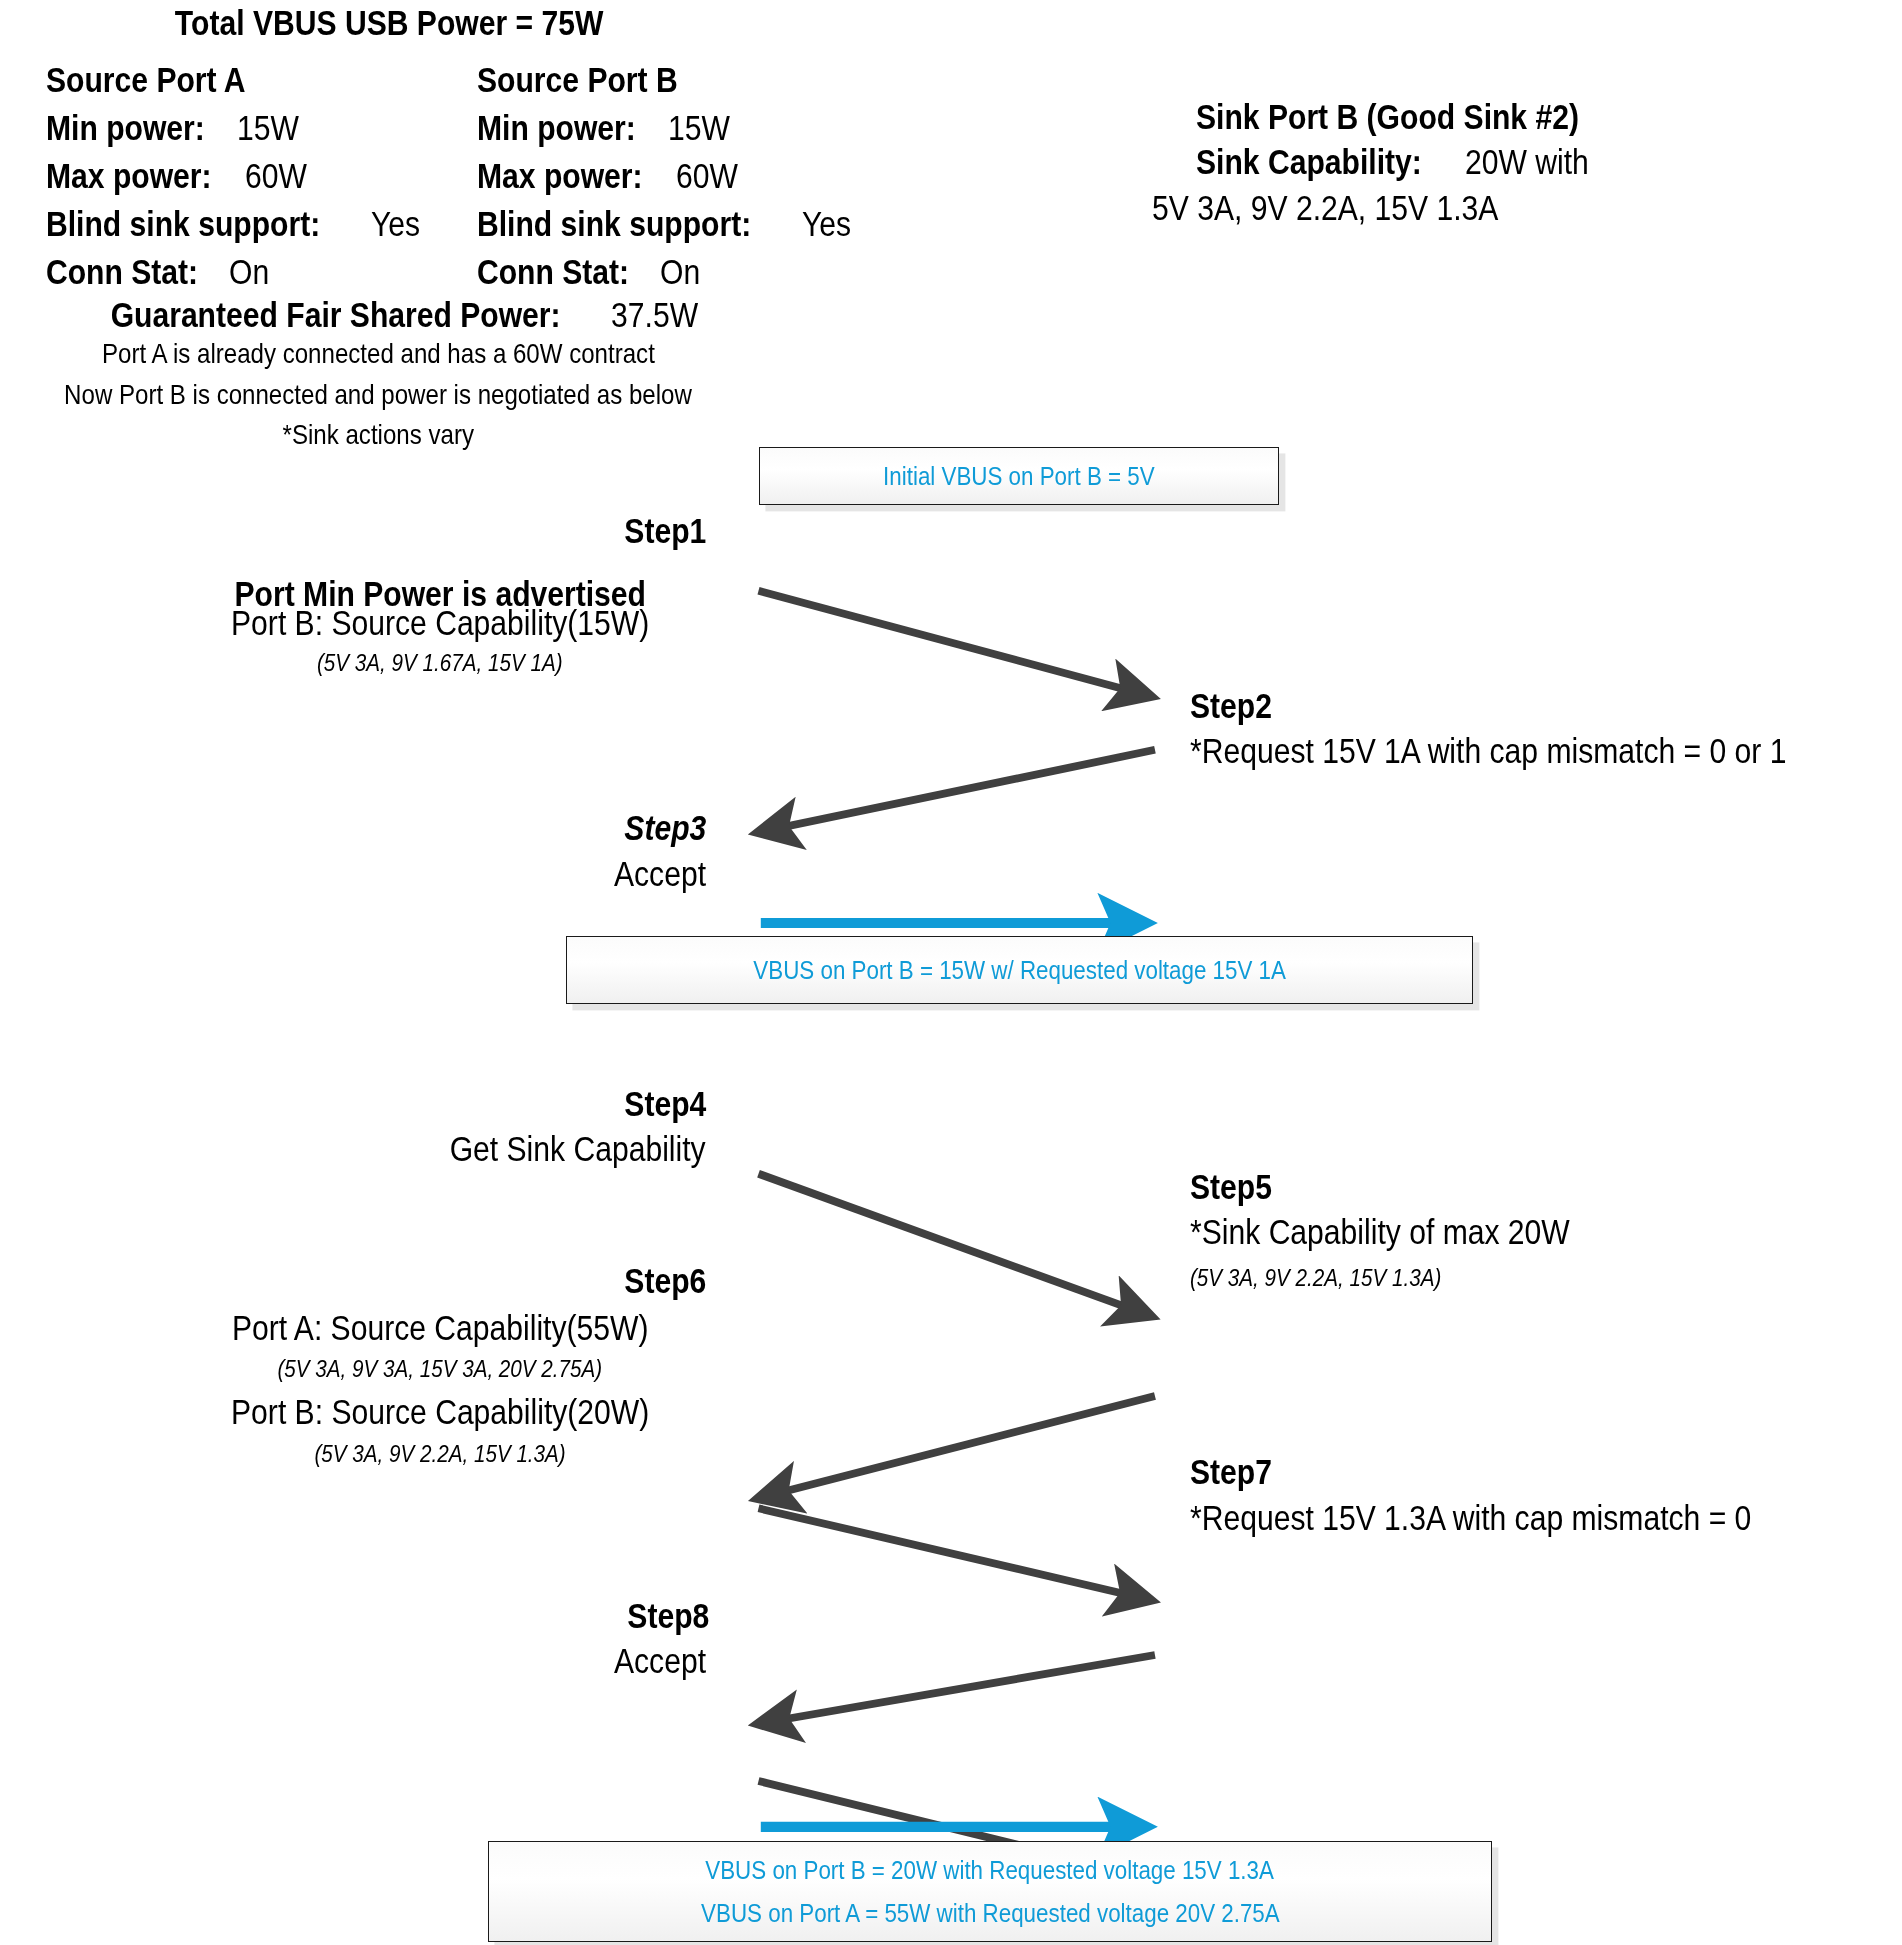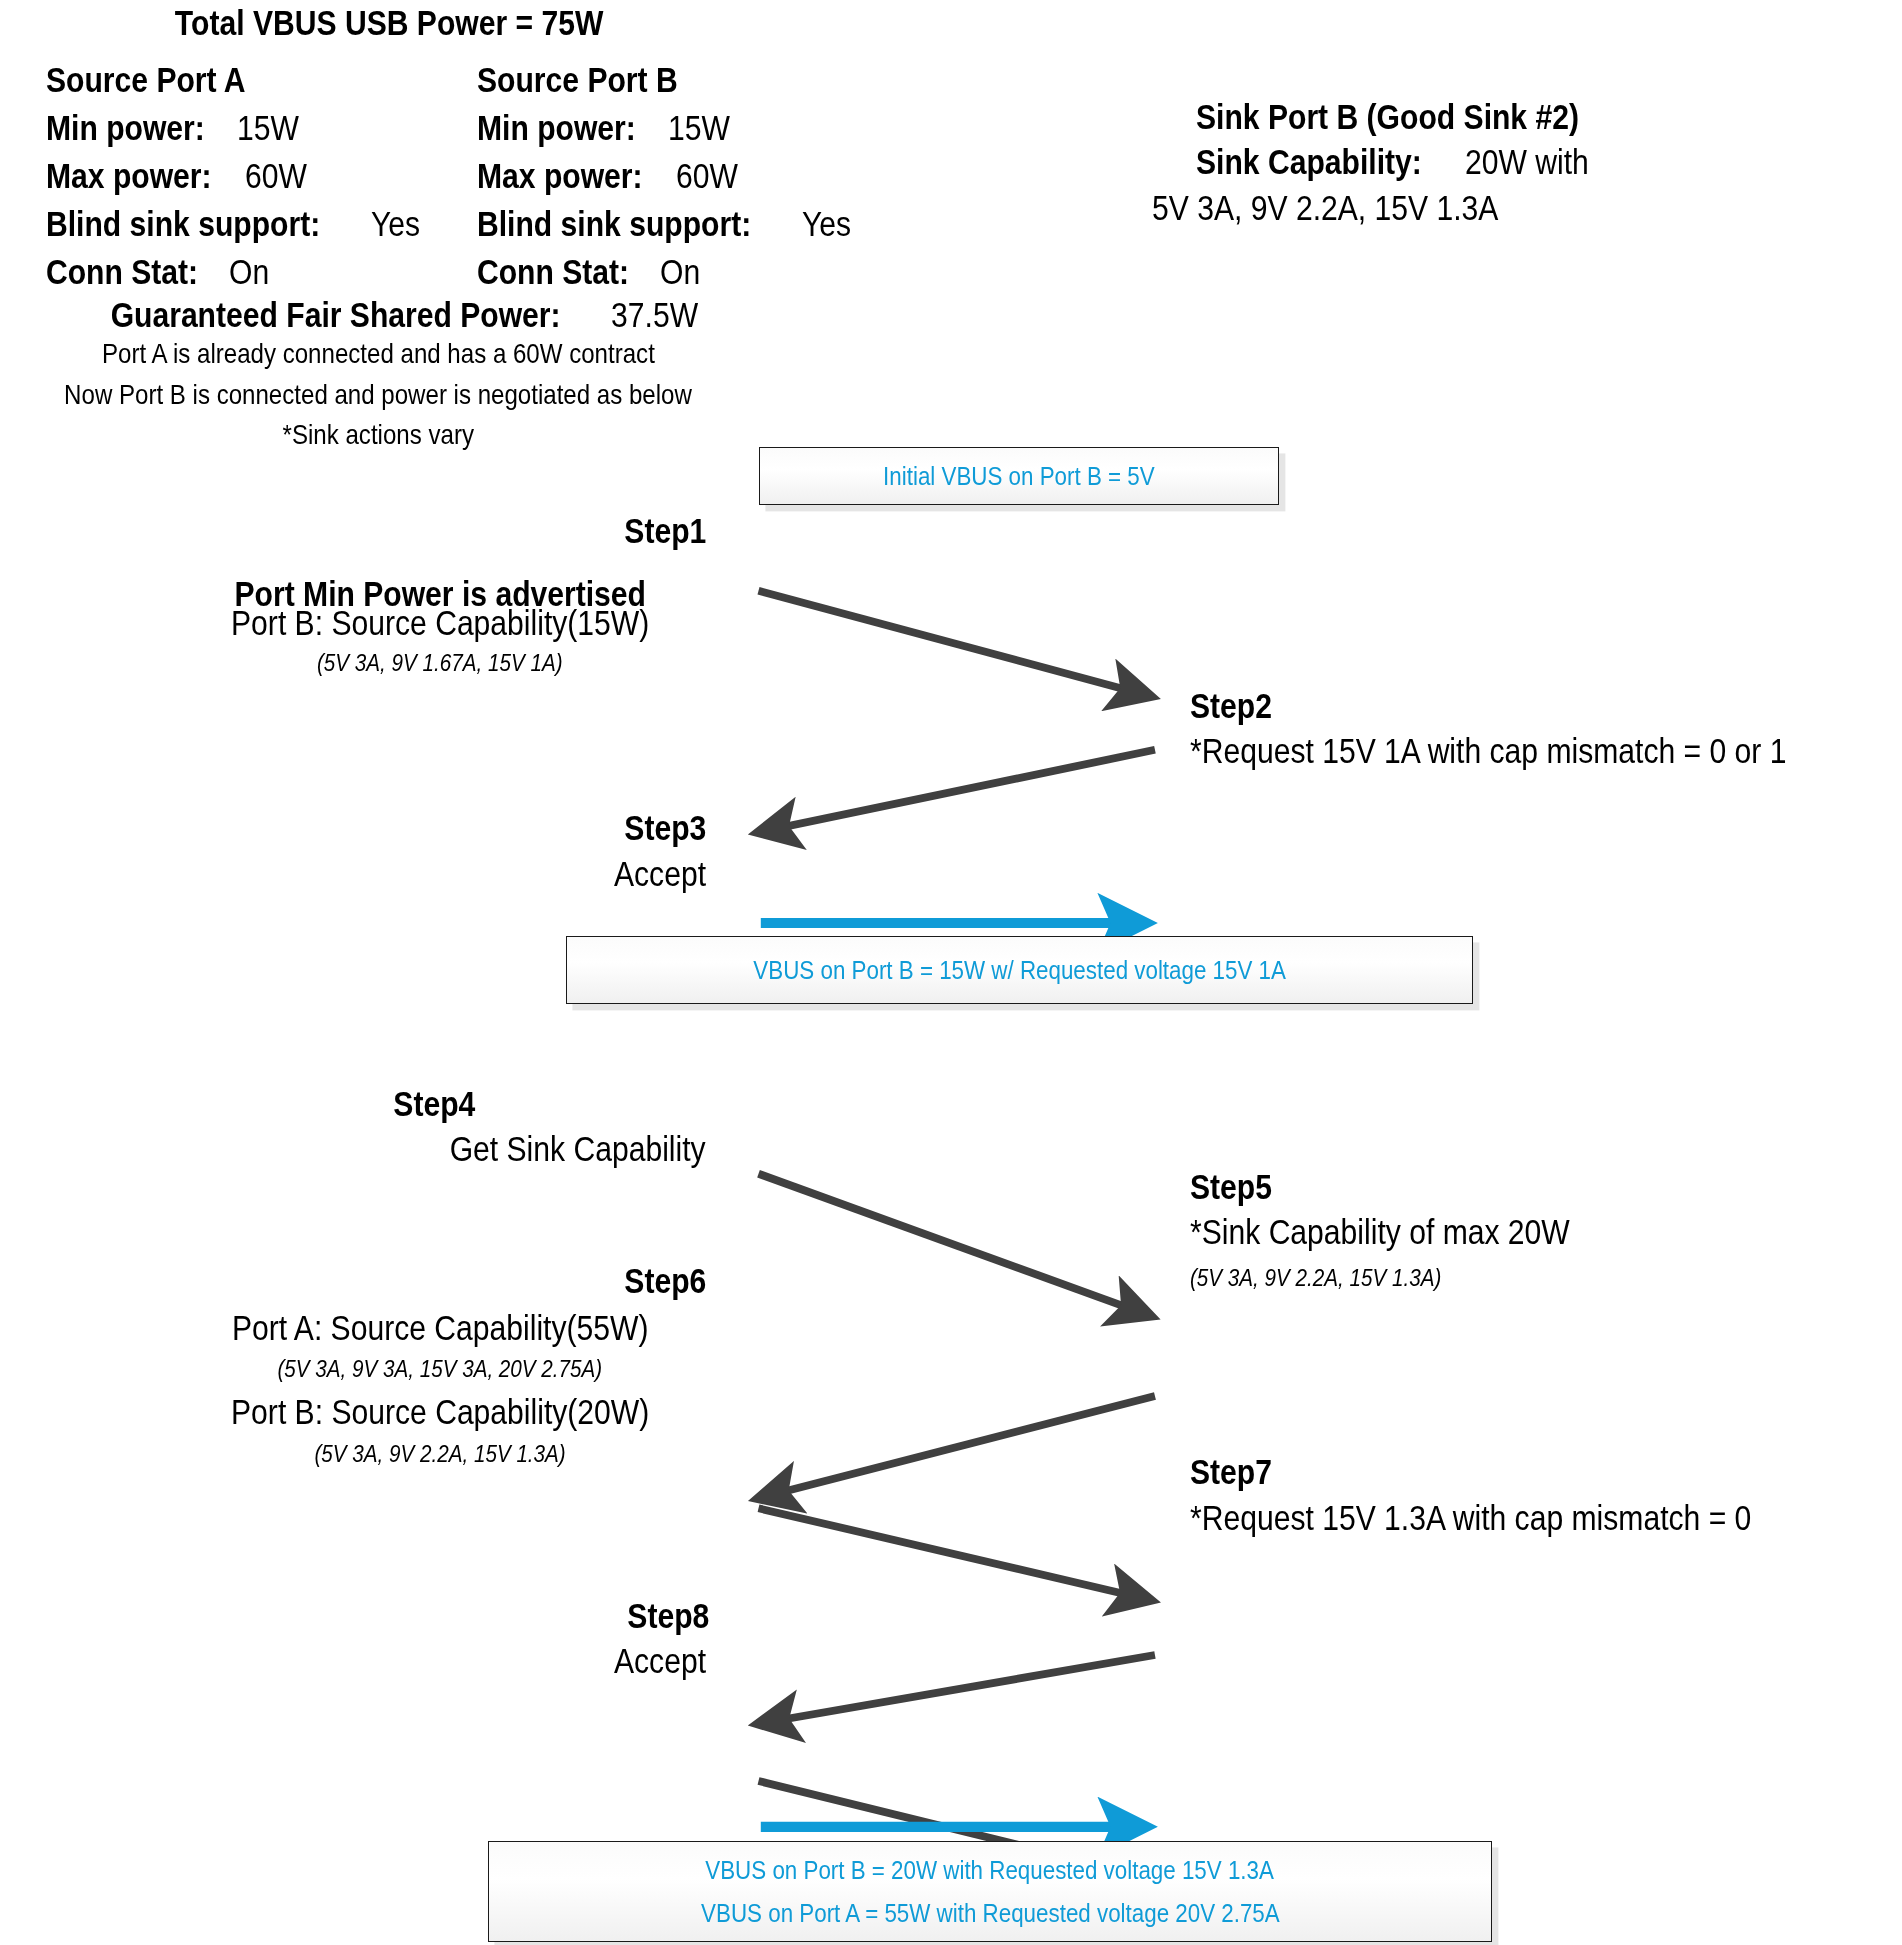--- a/index.html
+++ b/index.html
@@ -146,32 +146,32 @@
   <span class="sq-c tiny t-i">(5V 3A, 9V 1.67A, 15V 1A)</span>
 </div>
 
 <div class="abs" style="left:1190px;top:688px;">
   <span class="sq t t-b">Step2</span>
 </div>
 <div class="abs" style="left:1190px;top:733px;">
   <span class="sq t">*Request 15V 1A with cap mismatch = 0 or 1</span>
 </div>
 
-<div class="abs rgt" style="left:183px;top:810px;width:523px;">
+<div class="abs rgt" style="left:183px;top:810px;width:523px;font-style:italic;">
   <span class="sq-r t t-b">Step3</span>
 </div>
 <div class="abs rgt" style="left:183px;top:856px;width:523px;">
   <span class="sq-r t">Accept</span>
 </div>
 
 <div class="callout" style="left:566px;top:936px;width:905px;height:66px;">
   <span class="line"><span class="sq-c">VBUS on Port B = 15W w/ Requested voltage 15V 1A</span></span>
 </div>
 
-<div class="abs rgt" style="left:166px;top:1086px;width:523px;text-align:center;">
+<div class="abs rgt" style="left:183px;top:1086px;width:523px;">
   <span class="sq-r t t-b">Step4</span>
 </div>
 <div class="abs rgt" style="left:183px;top:1131px;width:523px;">
   <span class="sq-r t">Get Sink Capability</span>
 </div>
 
 <div class="abs" style="left:1190px;top:1169px;">
   <span class="sq t t-b">Step5</span>
 </div>
 <div class="abs" style="left:1190px;top:1214px;">

